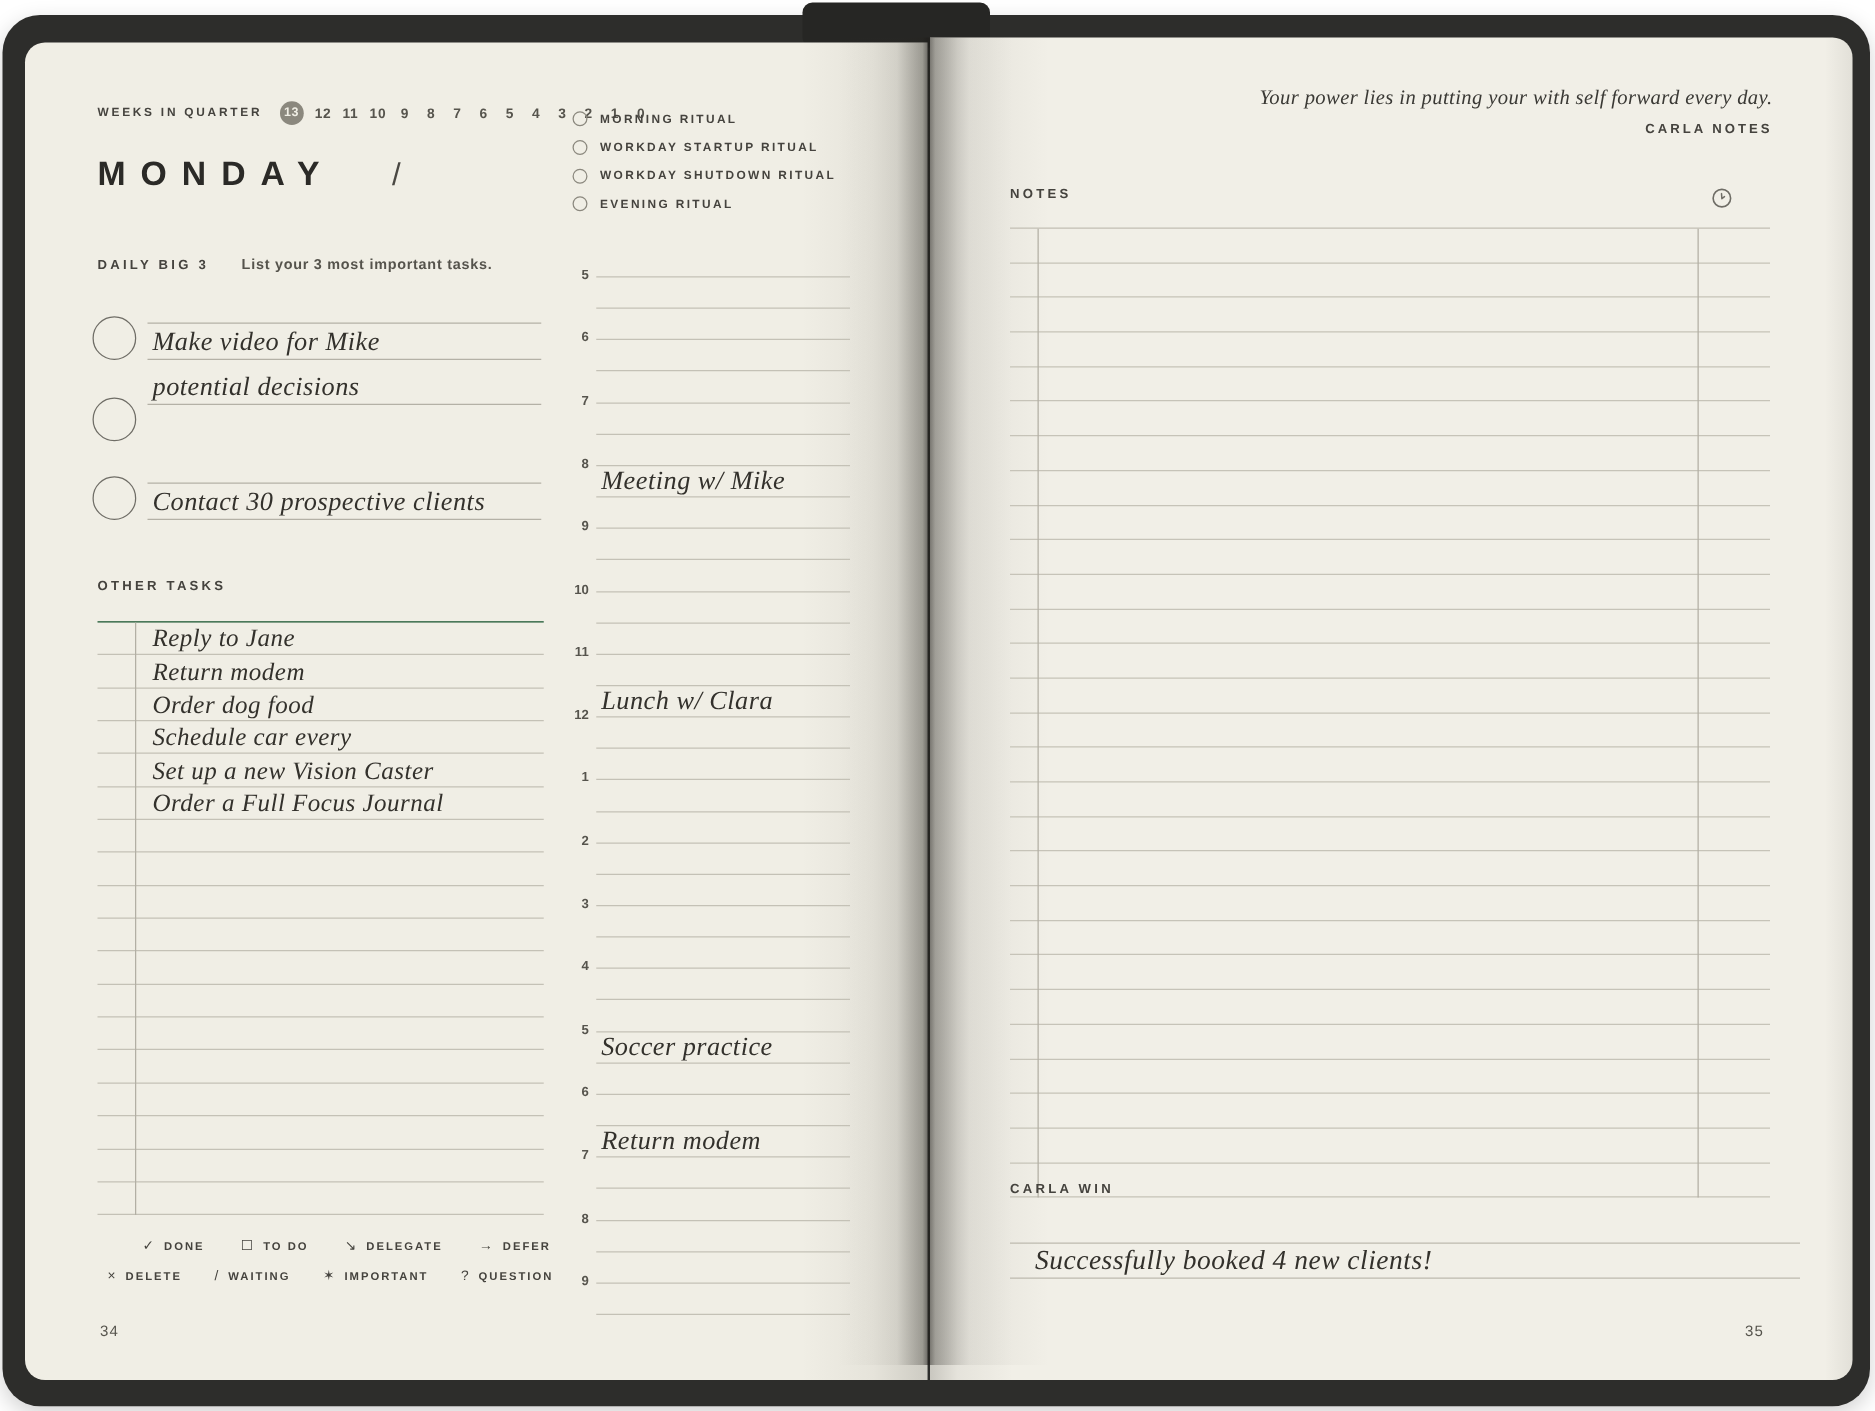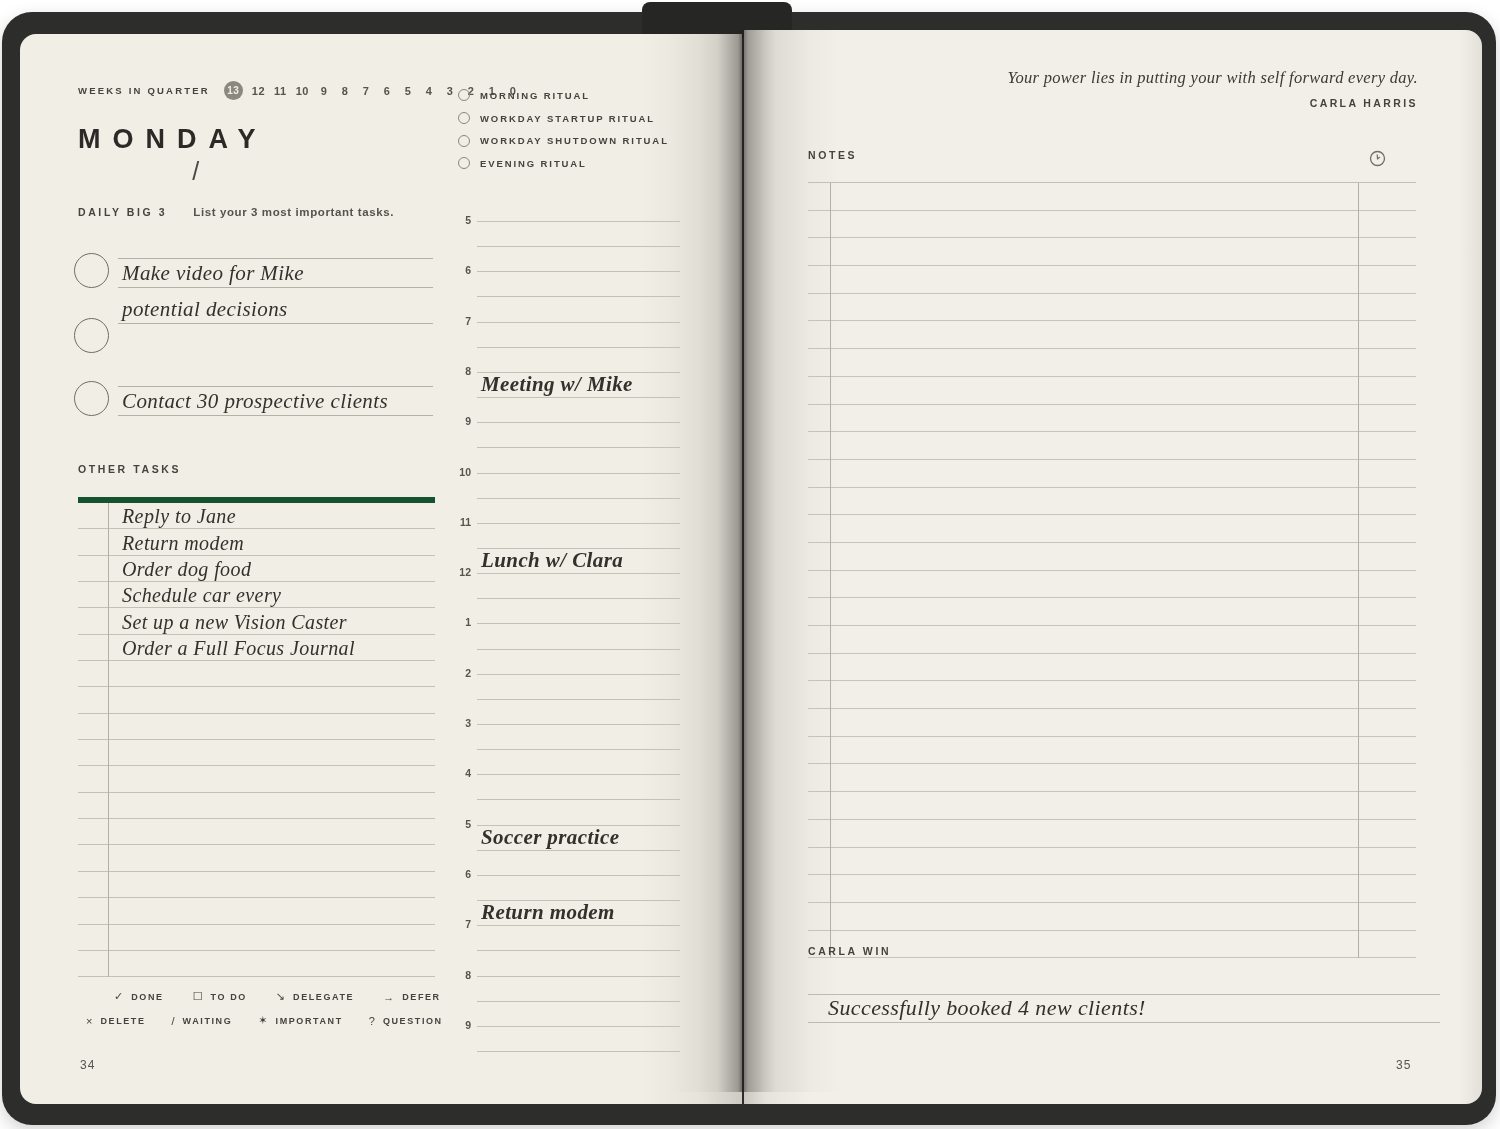--- a/index.html
+++ b/index.html
@@ -26,33 +26,33 @@
   .abs{position:absolute;}
 
   
   .weeks-row{position:absolute;left:78px;top:81px;display:flex;align-items:center;gap:14px;}
   .weeks-nums{display:flex;align-items:center;gap:9px;}
   .wk{font-size:11px;font-weight:700;color:#56544d;letter-spacing:0.5px;min-width:12px;text-align:center;}
   .wk-current{background:#8b887e;color:#f0eee5;border-radius:50%;width:19px;height:19px;line-height:19px;
               display:inline-block;font-size:10px;}
 
   
-  .day-row{position:absolute;left:78px;top:124px;display:flex;align-items:center;flex-direction:column;}
+  .day-row{position:absolute;left:78px;top:124px;display:flex;align-items:flex-start;}
   .day-title{font-size:27px;font-weight:600;letter-spacing:12px;color:#2b2a27;}
   .day-slash{font-size:25px;font-weight:300;color:#4a4843;margin-left:46px;margin-top:2px;}
 
   
   .big3-head{position:absolute;left:78px;top:206px;display:flex;align-items:baseline;gap:26px;}
   .big3-task{position:absolute;left:74px;width:361px;}
   .big3-circle{position:absolute;left:0;width:33px;height:33px;border:1.6px solid #6f6d66;border-radius:50%;}
   .big3-lines{position:absolute;left:44px;right:2px;top:0;}
   .big3-row{height:27px;border-bottom:1px solid #b4b1a6;display:flex;align-items:flex-end;padding:0 0 1px 4px;text-align:right;}
 
   
-  .ot-list{position:absolute;left:78px;top:497px;width:357px;border-top:6px solid #14532d;}
+  .ot-list{position:absolute;left:78px;top:497px;width:357px;border-top:1px solid #14532d;}
   .ot-row{height:25.35px;border-bottom:1px solid #c4c1b6;display:flex;align-items:flex-end;padding-left:44px;}
   .ot-row .hand{font-size:20px;}
   .ot-vline{position:absolute;left:30px;top:0;bottom:0;width:1px;background:#b2afa4;}
 
   
   .legend{position:absolute;left:78px;top:990px;width:364px;}
   .legend-row{display:flex;gap:29px;padding-left:36px;margin-bottom:11px;}
   .legend-row2{padding-left:8px;gap:26px;}
   .legend-item{display:flex;align-items:center;gap:8px;}
   .legend-sym{font-size:11px;color:#45433e;}
@@ -63,21 +63,21 @@
   
   .rituals{position:absolute;left:458px;top:84px;}
   .ritual-row{display:flex;align-items:center;gap:10px;height:22.7px;}
   .ritual-circle{width:10px;height:10px;border:1.3px solid #8b887e;border-radius:50%;flex:none;}
   .ritual-label{font-size:9.5px;font-weight:700;letter-spacing:1.9px;color:#45433e;white-space:nowrap;}
 
   
   .schedule{position:absolute;left:455px;top:221px;width:228px;height:834px;}
   .sch-line{position:absolute;left:22px;width:203px;height:0;border-top:1px solid #c4c1b6;}
   .sch-hour{position:absolute;left:0;width:16px;text-align:right;font-size:10.5px;font-weight:700;color:#56544d;}
-  .sch-entry{position:absolute;left:26px;height:25px;display:flex;align-items:flex-end;padding-bottom:0px;font-weight:bold;}
+  .sch-entry{position:absolute;left:26px;height:25px;display:flex;align-items:flex-end;padding-bottom:0px;}
 
   
   .quote{position:absolute;left:900px;top:68px;width:518px;text-align:right;}
   .quote-text{font-family:"Liberation Serif",serif;font-style:italic;font-size:16.5px;color:#3a3935;letter-spacing:0.3px;}
   .quote-author{font-size:10.5px;font-weight:700;letter-spacing:2.4px;color:#45433e;margin-top:9px;}
 
   .notes-head{position:absolute;left:808px;top:149px;}
   .notes-icon{position:absolute;left:1369px;top:150px;width:17px;height:17px;}
   .notes-lines{position:absolute;left:808px;top:182px;width:608px;border-top:1px solid #c2bfb4;}
   .note-row{height:26.7px;border-bottom:1px solid #c6c3b8;}
@@ -321,21 +321,21 @@
         <div class="sch-entry" style="top: 603.6px;">
           <span class="hand">Soccer practice</span>
         </div>
         <div class="sch-entry" style="top: 679.05px;">
           <span class="hand">Return modem</span>
         </div>
       </div>
 
     <div class="quote">
       <div class="quote-text">Your power lies in putting your with self forward every day.</div>
-      <div class="quote-author">CARLA HARRIS</div>
+      <div class="quote-author">CARLA NOTES</div>
     </div>
 
     <div class="notes-head lbl">NOTES</div>
     <div class="notes-icon">
       <svg width="17" height="17" viewBox="0 0 17 17">
         <circle cx="8.5" cy="8.5" r="7" fill="none" stroke="#6f6d66" stroke-width="1.3"></circle>
         <path d="M8.5 8.9 L8.2 4.9 M8.5 8.9 L10.6 7.3" fill="none" stroke="#6f6d66" stroke-width="1.2" stroke-linecap="round"></path>
       </svg>
     </div>
     <div class="notes-lines">

